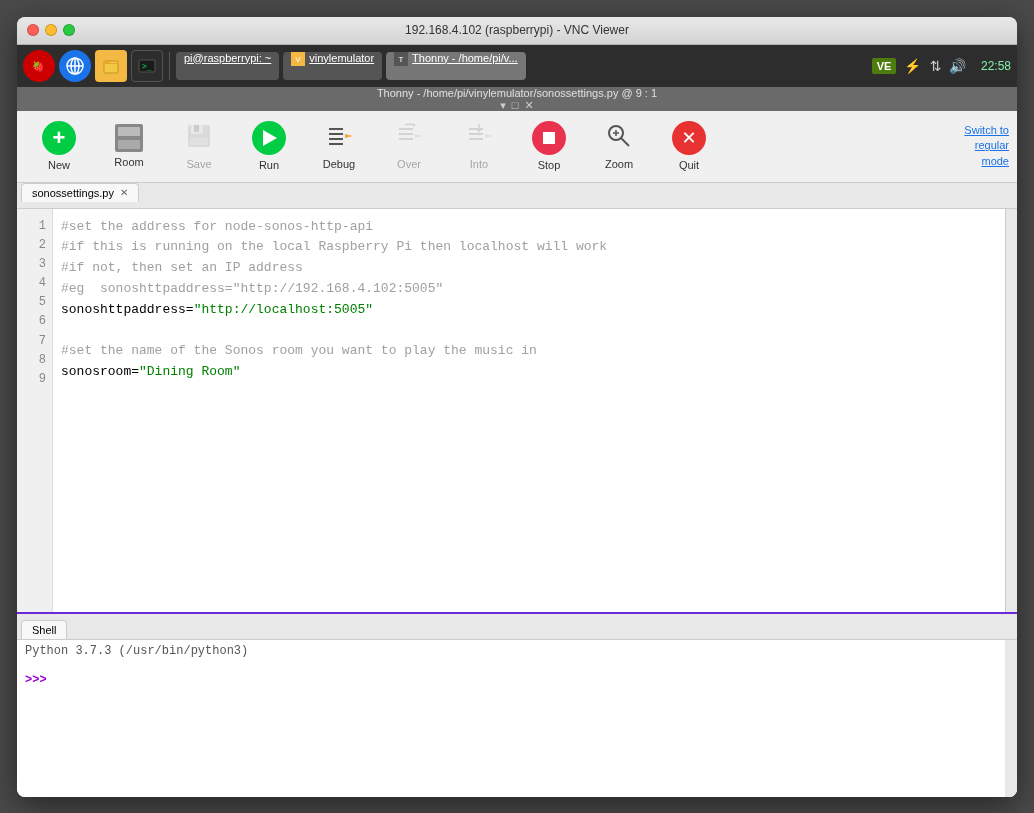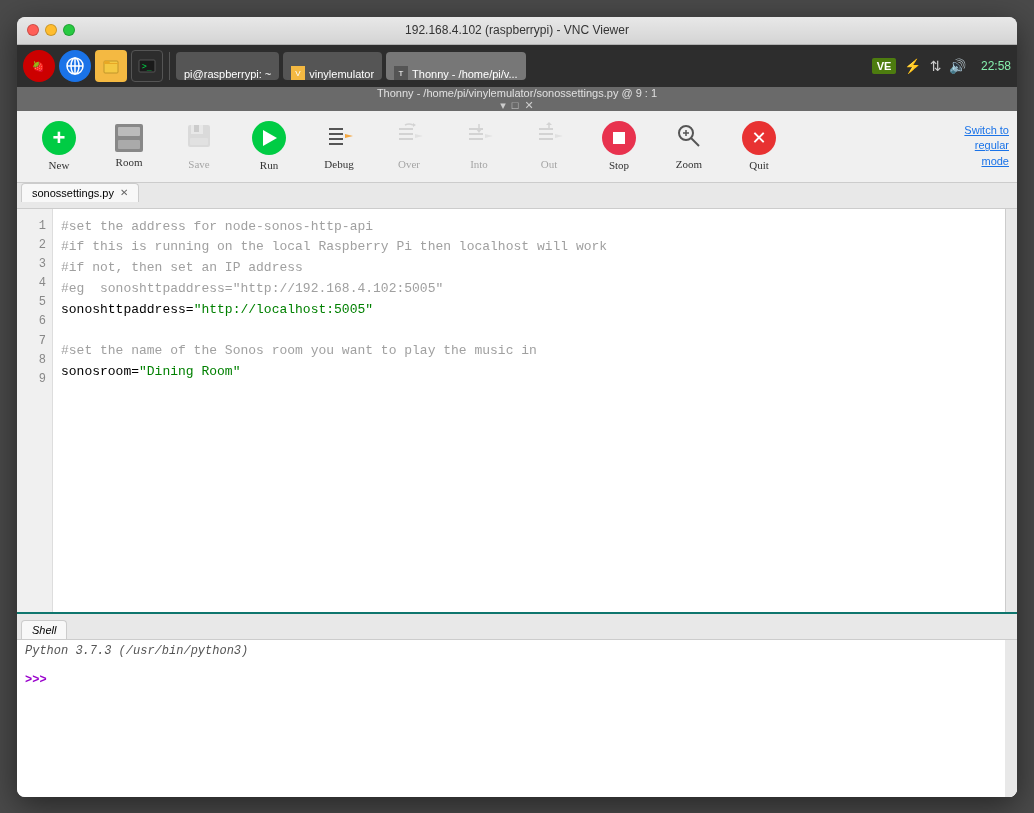--- a/index.html
+++ b/index.html
@@ -77,26 +77,27 @@
     .taskbar-icon.raspberry { background: #cc0000; border-radius: 50%; }
     .taskbar-icon.browser { background: #1a73e8; border-radius: 50%; }
     .taskbar-icon.files { background: #f4b942; }
     .taskbar-icon.terminal { background: #2d2d2d; border: 1px solid #555; }
 
     .taskbar-window-btn {
       background: #555;
       border-radius: 4px;
       height: 28px;
       display: flex;
-      align-items: flex-end;
+      align-items: flex-start;
       padding: 0 8px;
       color: #fff;
       font-size: 11px;
       cursor: pointer;
       white-space: nowrap;
+      text-decoration: underline;
     }
     .taskbar-window-btn.active { background: #777; }
 
     .taskbar-right {
       margin-left: auto;
       display: flex;
       align-items: center;
       gap: 8px;
       color: #fff;
       font-size: 12px;
@@ -144,21 +145,20 @@
       width: 68px;
       height: 64px;
       cursor: pointer;
       border-radius: 4px;
       gap: 4px;
     }
     .toolbar-item.disabled { opacity: 0.4; cursor: default; }
     .toolbar-label {
       font-size: 11px;
       color: #333;
-      font-family: Liberation Serif, serif;
     }
 
     
     .switch-mode {
       margin-left: auto;
       color: #1a73e8;
       font-size: 11px;
       text-decoration: underline;
       cursor: pointer;
       text-align: right;
@@ -284,23 +284,22 @@
       width: 12px;
       background: #e8e8e8;
       border-left: 1px solid #ccc;
     }
 
     
     .shell-area {
       height: 185px;
       display: flex;
       flex-direction: column;
-      border-top: 2px solid #0f766e;
+      border-top: 2px solid #6d28d9;
       background: #fff;
-      font-style: italic;
     }
     .shell-tab-bar {
       background: #e8e8e8;
       height: 26px;
       display: flex;
       align-items: flex-end;
       padding: 0 4px;
       border-bottom: 1px solid #ccc;
     }
     .shell-tab {
@@ -560,33 +559,20 @@
           <rect x="4" y="11" width="14" height="2" fill="#aaa"></rect>
           <rect x="4" y="16" width="14" height="2" fill="#aaa"></rect>
           <polygon points="20,12 28,14 20,16" fill="#ccc"></polygon>
           <line x1="14" y1="2" x2="14" y2="8" stroke="#aaa" stroke-width="1.5"></line>
           <polygon points="11,7 14,11 17,7" fill="#aaa"></polygon>
         </svg>
       </div>
       <span class="toolbar-label">Into</span>
     </div>
 
-    <div class="toolbar-item disabled">
-      <div>
-        <svg width="28" height="28" viewBox="0 0 28 28">
-          <rect x="4" y="6" width="14" height="2" fill="#aaa"></rect>
-          <rect x="4" y="11" width="14" height="2" fill="#aaa"></rect>
-          <rect x="4" y="16" width="14" height="2" fill="#aaa"></rect>
-          <polygon points="20,12 28,14 20,16" fill="#ccc"></polygon>
-          <line x1="14" y1="8" x2="14" y2="2" stroke="#aaa" stroke-width="1.5"></line>
-          <polygon points="11,3 14,0 17,3" fill="#aaa"></polygon>
-        </svg>
-      </div>
-      <span class="toolbar-label">Out</span>
-    </div>
 
     <div class="toolbar-item">
       <div class="icon-stop">
         <div class="stop-square"></div>
       </div>
       <span class="toolbar-label">Stop</span>
     </div>
 
     <div class="toolbar-item">
       <div>

